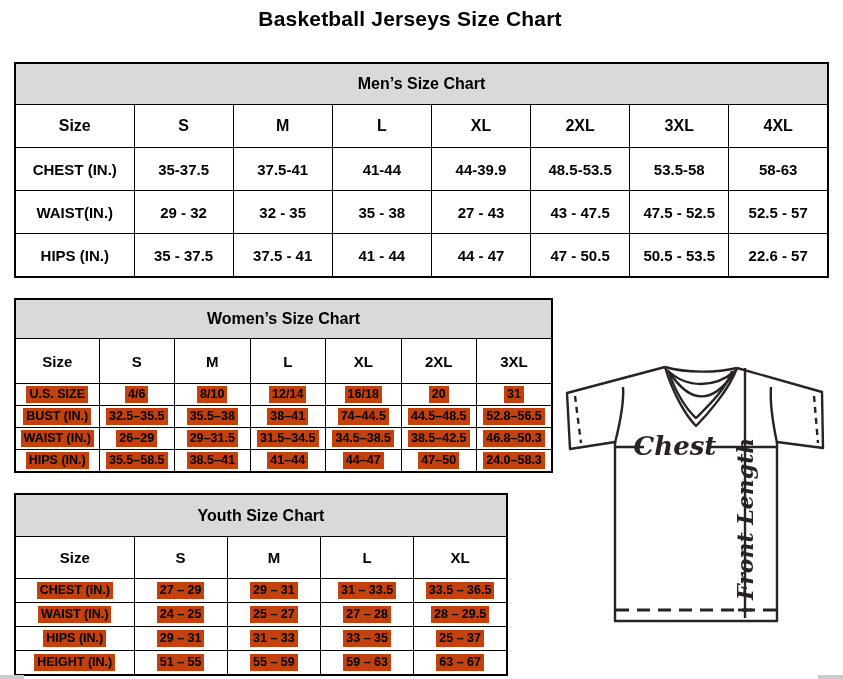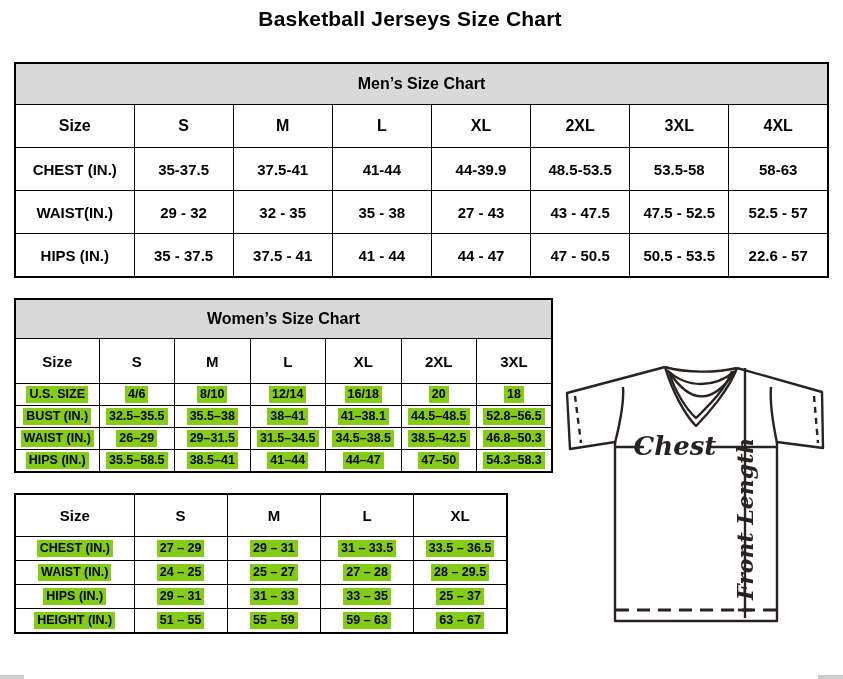--- a/index.html
+++ b/index.html
@@ -23,21 +23,21 @@
   .womens tr.band td{height:38px;}
   .womens tr.sizes td{height:44px;font-size:15px;}
   .womens tr.data td{height:21px;font-size:12.5px;}
   .womens td.lbl{font-size:12px;}
   
   .youth{left:14px;top:493px;width:494px;}
   .youth tr.band td{height:41px;}
   .youth tr.sizes td{height:41px;font-size:15px;}
   .youth tr.data td{height:23px;font-size:12.5px;}
   .youth td.lbl{font-size:12px;}
-  .hl{background:#84cc16;padding:0 3px;display:inline-block;line-height:1.35;}
+  .hl{background:#c2410c;padding:0 3px;display:inline-block;line-height:1.35;}
   .jersey{position:absolute;left:558px;top:357px;width:281px;height:275px;}
   .scroll-frag{position:absolute;height:4px;background:#cccccc;}
   .scroll-frag.left{left:0;top:675px;width:24px;}
   .scroll-frag.right{left:818px;top:675px;width:25px;}
 </style>
 </head>
 <body>
 
 <div class="page">
 
@@ -124,61 +124,64 @@
       <td>2XL</td>
       <td>3XL</td>
     </tr>
     <tr class="data">
       <td class="lbl"><span class="hl">U.S. SIZE</span></td>
       <td><span class="hl">4/6</span></td>
       <td><span class="hl">8/10</span></td>
       <td><span class="hl">12/14</span></td>
       <td><span class="hl">16/18</span></td>
       <td><span class="hl">20</span></td>
-      <td><span class="hl">18</span></td>
+      <td><span class="hl">31</span></td>
     </tr>
     <tr class="data">
       <td class="lbl"><span class="hl">BUST (IN.)</span></td>
       <td><span class="hl">32.5–35.5</span></td>
       <td><span class="hl">35.5–38</span></td>
       <td><span class="hl">38–41</span></td>
-      <td><span class="hl">41–38.1</span></td>
+      <td><span class="hl">74–44.5</span></td>
       <td><span class="hl">44.5–48.5</span></td>
       <td><span class="hl">52.8–56.5</span></td>
     </tr>
     <tr class="data">
       <td class="lbl"><span class="hl">WAIST (IN.)</span></td>
       <td><span class="hl">26–29</span></td>
       <td><span class="hl">29–31.5</span></td>
       <td><span class="hl">31.5–34.5</span></td>
       <td><span class="hl">34.5–38.5</span></td>
       <td><span class="hl">38.5–42.5</span></td>
       <td><span class="hl">46.8–50.3</span></td>
     </tr>
     <tr class="data">
       <td class="lbl"><span class="hl">HIPS (IN.)</span></td>
       <td><span class="hl">35.5–58.5</span></td>
       <td><span class="hl">38.5–41</span></td>
       <td><span class="hl">41–44</span></td>
       <td><span class="hl">44–47</span></td>
       <td><span class="hl">47–50</span></td>
-      <td><span class="hl">54.3–58.3</span></td>
+      <td><span class="hl">24.0–58.3</span></td>
     </tr>
   </tbody>
     </table>
 
   <table class="youth">
     <colgroup>
         <col style="width:119px">
         <col>
         <col>
         <col>
         <col>
       </colgroup>
     <tbody>
+        <tr class="band">
+      <td colspan="5">Youth Size Chart</td>
+    </tr>
     <tr class="sizes">
       <td>Size</td>
       <td>S</td>
       <td>M</td>
       <td>L</td>
       <td>XL</td>
     </tr>
     <tr class="data">
       <td class="lbl"><span class="hl">CHEST (IN.)</span></td>
       <td><span class="hl">27 – 29</span></td>

